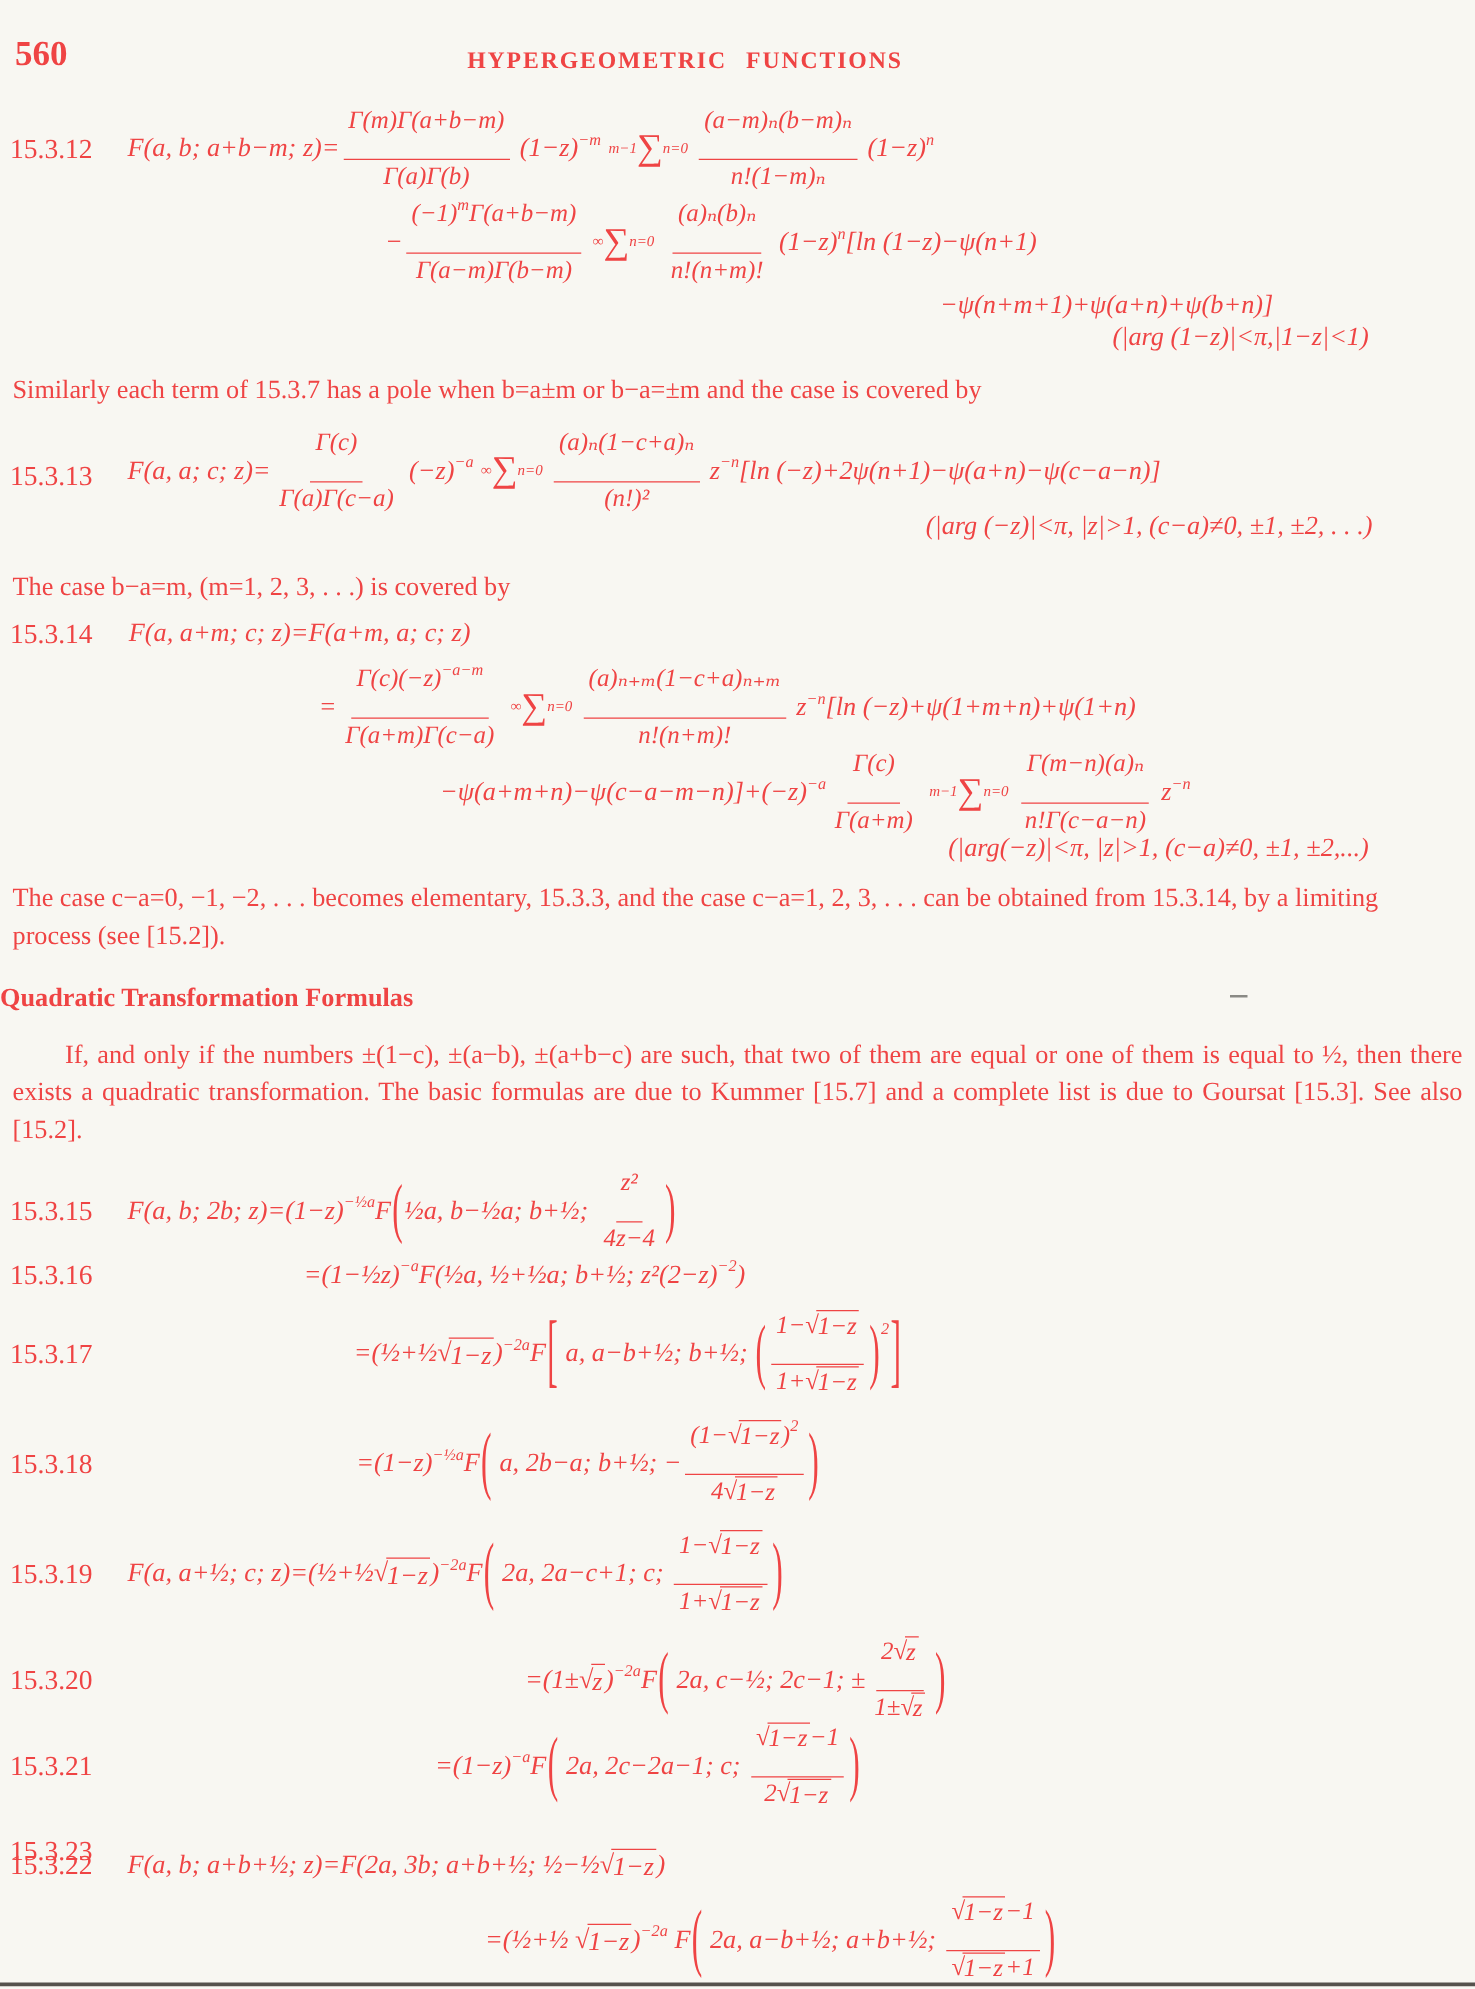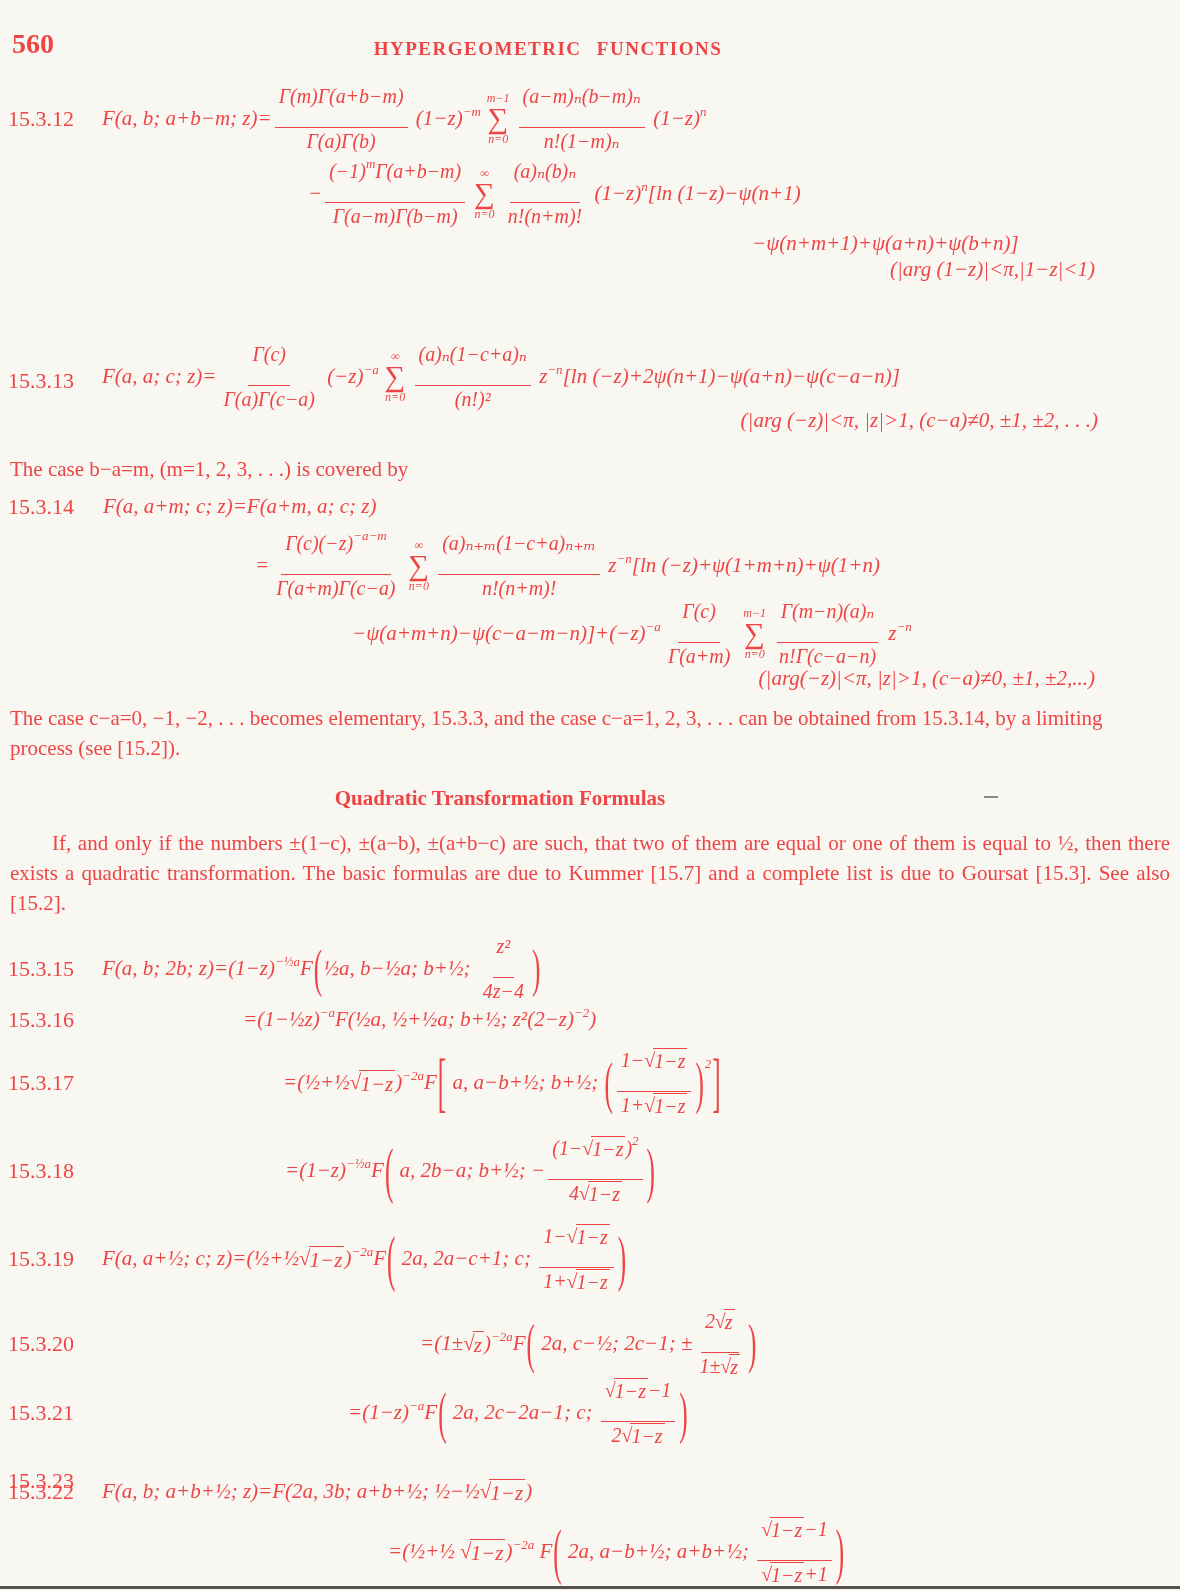--- a/index.html
+++ b/index.html
@@ -10,30 +10,30 @@
   }
   .pnum{position:absolute;left:12px;top:28px;font-size:28px;font-weight:bold;}
   .rtitle{position:absolute;left:0;top:38px;width:1096px;text-align:center;
     font-size:19px;font-weight:bold;letter-spacing:1.5px;word-spacing:9px;}
   .eqlab{position:absolute;left:8px;font-size:22px;font-weight:normal;white-space:pre;}
   .fl{position:absolute;display:flex;align-items:center;
       font-style:italic;font-size:21px;line-height:1.2;white-space:pre;}
   .fl.cond{justify-content:flex-end;}
   .para{position:absolute;left:10px;width:1160px;font-size:21px;line-height:1.42;}
   .para.ind{text-indent:42px;text-align:justify;}
-  .heading{position:absolute;left:0;top:786px;width:1000px;text-align:center;
+  .heading{position:absolute;left:0;top:786px;width:1000px;text-align:left;
     font-size:21px;font-weight:bold;}
   
   .mt{white-space:pre;}
   .mfrac{display:inline-flex;flex-direction:column;align-items:center;margin:0 3px;}
   .mnum,.mden{display:inline-flex;align-items:center;justify-content:center;
     font-size:0.95em;line-height:1.25;padding:0 4px;}
   .mnum{border-bottom:1.6px solid currentColor;padding-bottom:18px;}
   .mden{padding-top:1px;}
-  .msum{display:inline-flex;flex-direction:column;align-items:center;margin:0 6px;
+  .msum{display:inline-flex;flex-direction:row;align-items:center;margin:0 6px;
     font-style:normal;line-height:1;}
   .msum .lim{font-size:12px;font-style:italic;line-height:1.1;}
   .msum .sig{font-size:29px;line-height:0.95;}
   .msup{font-size:13px;display:inline-block;transform:translateY(-0.55em);white-space:pre;}
   .msqrt{display:inline-flex;align-items:center;}
   .msqrt .rad{font-style:normal;margin-right:-2px;}
   .msqrt .vin{display:inline-flex;align-items:center;border-top:1.6px solid currentColor;
     padding:1px 2px 0 1px;line-height:1.15;}
   .mbig{display:inline-block;font-style:normal;line-height:1;margin:0 1px;font-size:1.2em;}
   .artifact-dash{position:absolute;left:984px;top:796px;width:14px;height:2px;background:#8a8a85;}
@@ -45,20 +45,21 @@
 <div class="page">
   <div class="pnum">560</div>
   <div class="rtitle">HYPERGEOMETRIC FUNCTIONS</div>
 
   <div class="eqlab" style="top:106px">15.3.12</div>
   <div class="fl" style="top:82px;left:102px;height:74px"><span class="mt">F(a, b; a+b−m; z)=</span><span class="mfrac"><span class="mnum"><span class="mt">Γ(m)Γ(a+b−m)</span></span><span class="mden"><span class="mt">Γ(a)Γ(b)</span></span></span><span class="mt"> (1−z)</span><span class="msup">−m</span><span class="msum"><span class="lim">m−1</span><span class="sig">∑</span><span class="lim">n=0</span></span><span class="mfrac"><span class="mnum"><span class="mt">(a−m)ₙ(b−m)ₙ</span></span><span class="mden"><span class="mt">n!(1−m)ₙ</span></span></span><span class="mt"> (1−z)</span><span class="msup">n</span></div>
   <div class="fl" style="top:158px;left:308px;height:72px"><span class="mt">−</span><span class="mfrac"><span class="mnum"><span class="mt">(−1)</span><span class="msup">m</span><span class="mt">Γ(a+b−m)</span></span><span class="mden"><span class="mt">Γ(a−m)Γ(b−m)</span></span></span><span class="msum"><span class="lim">∞</span><span class="sig">∑</span><span class="lim">n=0</span></span><span class="mfrac"><span class="mnum"><span class="mt">(a)ₙ(b)ₙ</span></span><span class="mden"><span class="mt">n!(n+m)!</span></span></span><span class="mt"> (1−z)</span><span class="msup">n</span><span class="mt">[ln (1−z)−ψ(n+1)</span></div>
   <div class="fl" style="top:230px;left:752px;height:28px"><span class="mt">−ψ(n+m+1)+ψ(a+n)+ψ(b+n)]</span></div>
   <div class="fl cond" style="top:256px;right:85px;height:28px"><span class="mt">(|arg (1−z)|&lt;π,|1−z|&lt;1)</span></div>
 
+  <div class="para" style="top:297px">Similarly each term of 15.3.7 has a pole when b=a±m or b−a=±m and the case is covered by</div>
 
   <div class="eqlab" style="top:368px">15.3.13</div>
   <div class="fl" style="top:340px;left:102px;height:74px"><span class="mt">F(a, a; c; z)=</span><span class="mfrac"><span class="mnum"><span class="mt">Γ(c)</span></span><span class="mden"><span class="mt">Γ(a)Γ(c−a)</span></span></span><span class="mt"> (−z)</span><span class="msup">−a</span><span class="msum"><span class="lim">∞</span><span class="sig">∑</span><span class="lim">n=0</span></span><span class="mfrac"><span class="mnum"><span class="mt">(a)ₙ(1−c+a)ₙ</span></span><span class="mden"><span class="mt">(n!)²</span></span></span><span class="mt"> z</span><span class="msup">−n</span><span class="mt">[ln (−z)+2ψ(n+1)−ψ(a+n)−ψ(c−a−n)]</span></div>
   <div class="fl cond" style="top:404px;right:82px;height:34px"><span class="mt">(|arg (−z)|&lt;π, |z|&gt;1, (c−a)≠0, ±1, ±2, . . .)</span></div>
 
   <div class="para" style="top:455px">The case b−a=m, (m=1, 2, 3, . . .) is covered by</div>
 
   <div class="eqlab" style="top:494px">15.3.14</div>
   <div class="fl" style="top:492px;left:103px;height:30px"><span class="mt">F(a, a+m; c; z)=F(a+m, a; c; z)</span></div>
   <div class="fl" style="top:528px;left:255px;height:76px"><span class="mt">=</span><span class="mfrac"><span class="mnum"><span class="mt">Γ(c)(−z)</span><span class="msup">−a−m</span></span><span class="mden"><span class="mt">Γ(a+m)Γ(c−a)</span></span></span><span class="msum"><span class="lim">∞</span><span class="sig">∑</span><span class="lim">n=0</span></span><span class="mfrac"><span class="mnum"><span class="mt">(a)ₙ₊ₘ(1−c+a)ₙ₊ₘ</span></span><span class="mden"><span class="mt">n!(n+m)!</span></span></span><span class="mt"> z</span><span class="msup">−n</span><span class="mt">[ln (−z)+ψ(1+m+n)+ψ(1+n)</span></div>

